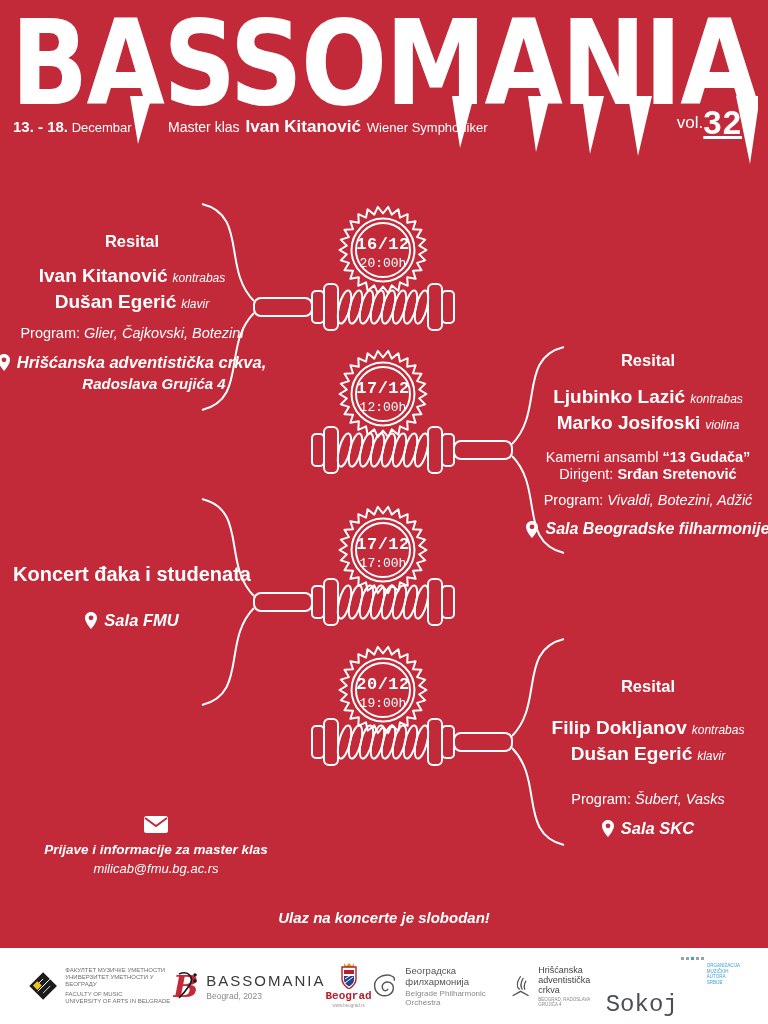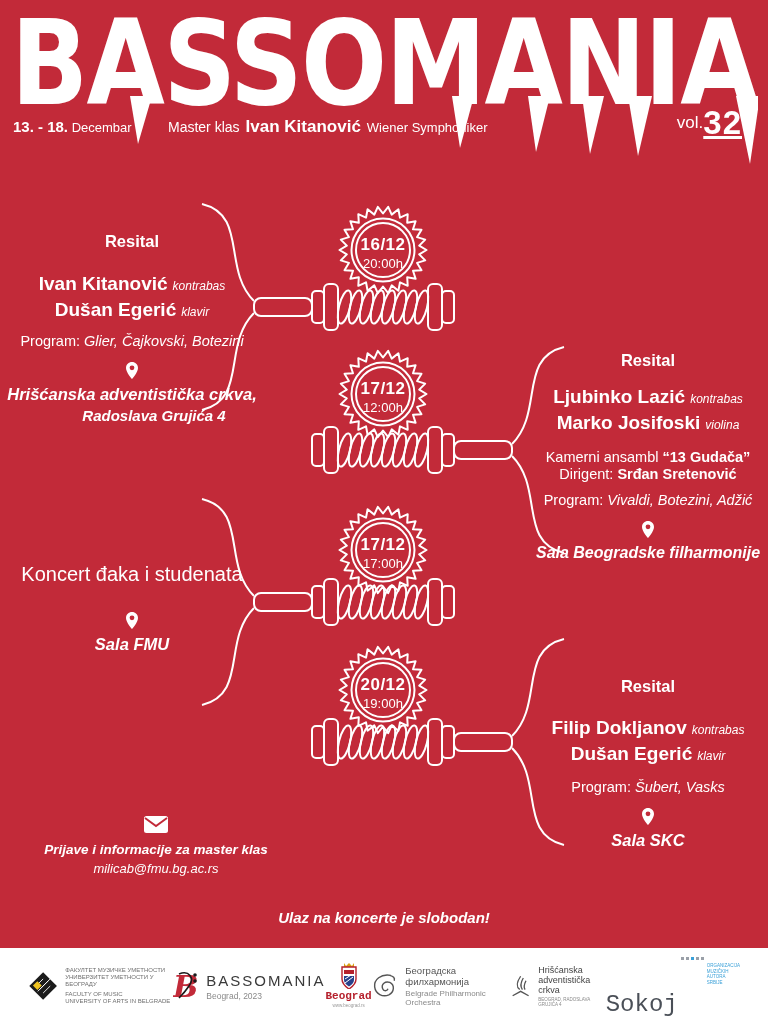--- a/index.html
+++ b/index.html
@@ -15,39 +15,39 @@
   .hdr-mk .lbl{font-size:14px;font-weight:300;}
   .hdr-mk .name{font-size:17px;font-weight:bold;}
   .hdr-mk .org{font-size:13px;font-weight:300;}
   .hdr-vol{position:absolute;right:26px;top:104px;display:flex;align-items:center;}
   .hdr-vol .vl{font-size:17px;}
   .hdr-vol .vn{font-size:33px;font-weight:bold;letter-spacing:1px;text-decoration:underline;}
   
   #deco{position:absolute;left:0;top:0;pointer-events:none;}
   .ln{fill:none;stroke:#ffffff;stroke-width:2;}
   .rnd{stroke-linejoin:round;}
-  .gear-label{position:absolute;left:333px;width:100px;text-align:center;line-height:1;}
+  .gear-label{position:absolute;left:333px;width:100px;text-align:center;line-height:1;font-family:Liberation Mono, monospace;}
   .gdate{font-size:17px;font-weight:bold;letter-spacing:.5px;}
   .gtime{font-size:13px;margin-top:4px;font-weight:400;}
   
   .event{position:absolute;text-align:center;line-height:1;}
   .ev-left{left:0;width:264px;}
   .ev-right{left:528px;width:240px;}
   .ev-title{font-size:16.5px;font-weight:bold;}
-  .ev-title-big{font-size:20px;font-weight:normal;}
-  .names{margin-top:22px;}
+  .ev-title-big{font-size:20px;font-weight:bold;}
+  .names{margin-top:14px;}
   .nline{line-height:23px;white-space:nowrap;}
   .nm{font-size:19px;font-weight:bold;}
   .inst{font-size:12px;font-style:italic;font-weight:300;margin-left:5px;}
   .mid{margin-top:12px;}
   .mline{font-size:14.5px;line-height:17px;white-space:nowrap;}
   .mline .bd{font-weight:bold;}
   .prog{margin-top:10px;font-size:14.5px;white-space:nowrap;}
   .prog .it{font-style:italic;}
-  .loc{margin-top:14px;display:flex;justify-content:center;align-items:center;gap:7px;flex-direction:column;}
+  .loc{margin-top:14px;display:flex;justify-content:center;gap:7px;}
   .loc-txt{font-size:16.5px;font-weight:bold;font-style:italic;white-space:nowrap;}
   .loc2{font-size:15px;font-weight:600;font-style:italic;margin-top:5px;padding-left:44px;}
   .pin{flex:0 0 auto;}
   
   .contact{position:absolute;left:18px;top:816px;width:276px;text-align:center;line-height:1;}
   .contact .l1{margin-top:7px;font-size:13.5px;font-weight:bold;font-style:italic;}
   .contact .l2{margin-top:5px;font-size:13px;font-style:italic;}
   .free{position:absolute;left:0;top:909px;width:768px;text-align:center;
         font-size:15px;font-style:italic;font-weight:600;}
   
@@ -249,21 +249,21 @@
       <span class="loc-txt">Sala FMU</span>
     </div>
   </div>
 
   <div class="event ev-right" style="top:678px">
     <div class="ev-title">Resital</div>
     <div class="names" style="margin-top:21px">
       <div class="nline"><span class="nm">Filip Dokljanov</span><span class="inst">kontrabas</span></div>
       <div class="nline"><span class="nm">Dušan Egerić</span><span class="inst">klavir</span></div>
     </div>
-    <div class="prog" style="margin-top:12px">
+    <div class="prog" style="margin-top:24px">
       <span>Program:</span>
       <span class="it">Šubert, Vasks</span>
     </div>
     <div class="loc">
       <svg class="pin" width="12" height="17" viewBox="0 0 12 17">
         <path fill="#fff" fill-rule="evenodd" d="M6 0C2.7 0 0 2.6 0 5.9 0 10.3 6 17 6 17s6-6.7 6-11.1C12 2.6 9.3 0 6 0zm0 8.2a2.4 2.4 0 1 1 0-4.8 2.4 2.4 0 0 1 0 4.8z"></path>
       </svg>
       <span class="loc-txt">Sala SKC</span>
     </div>
   </div>

